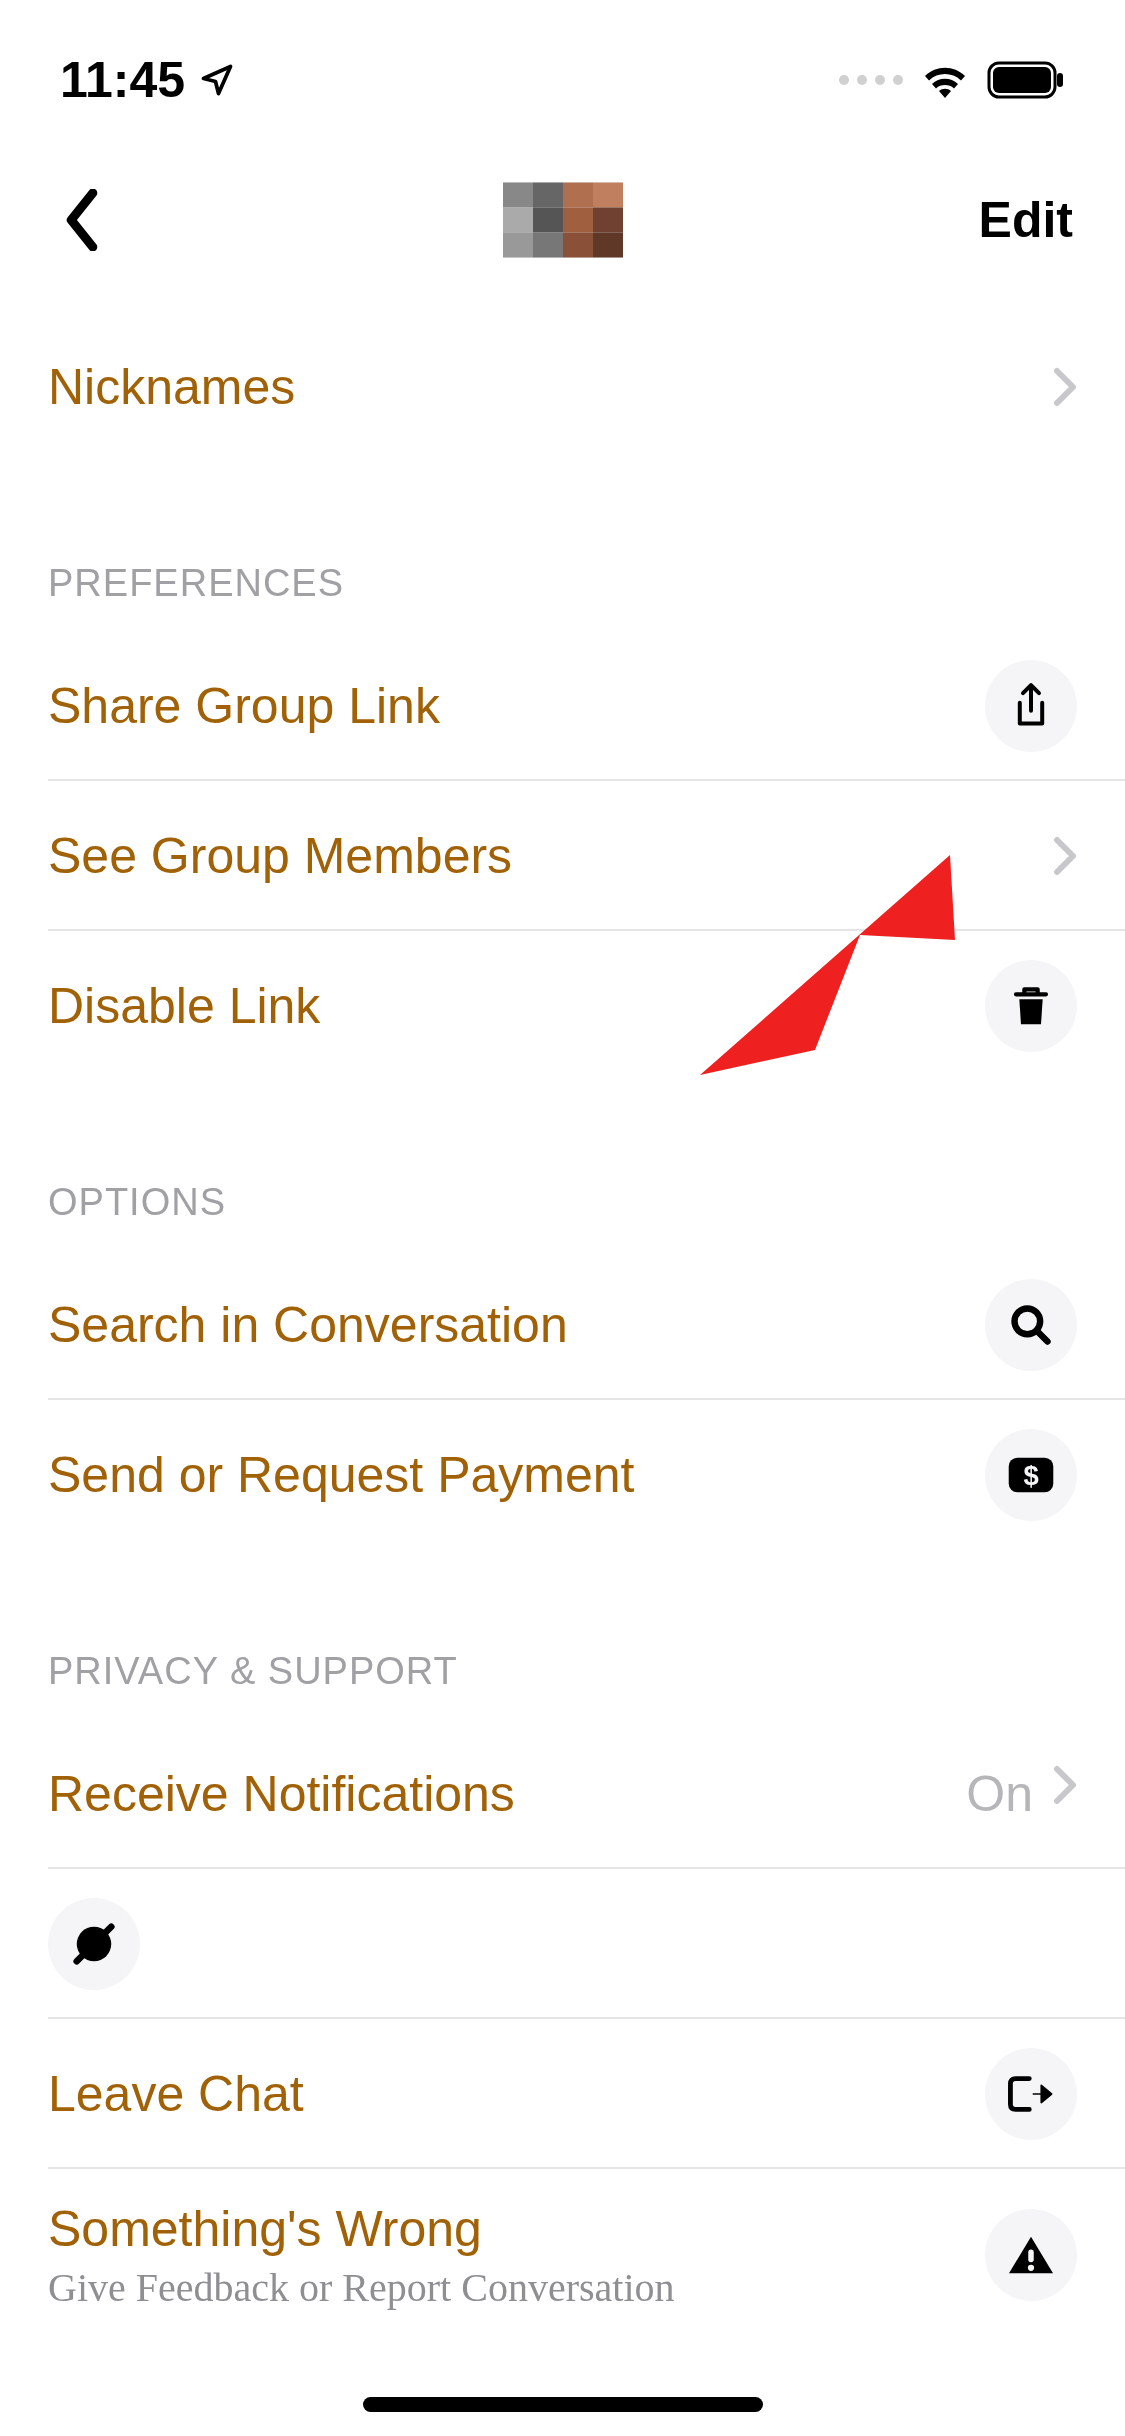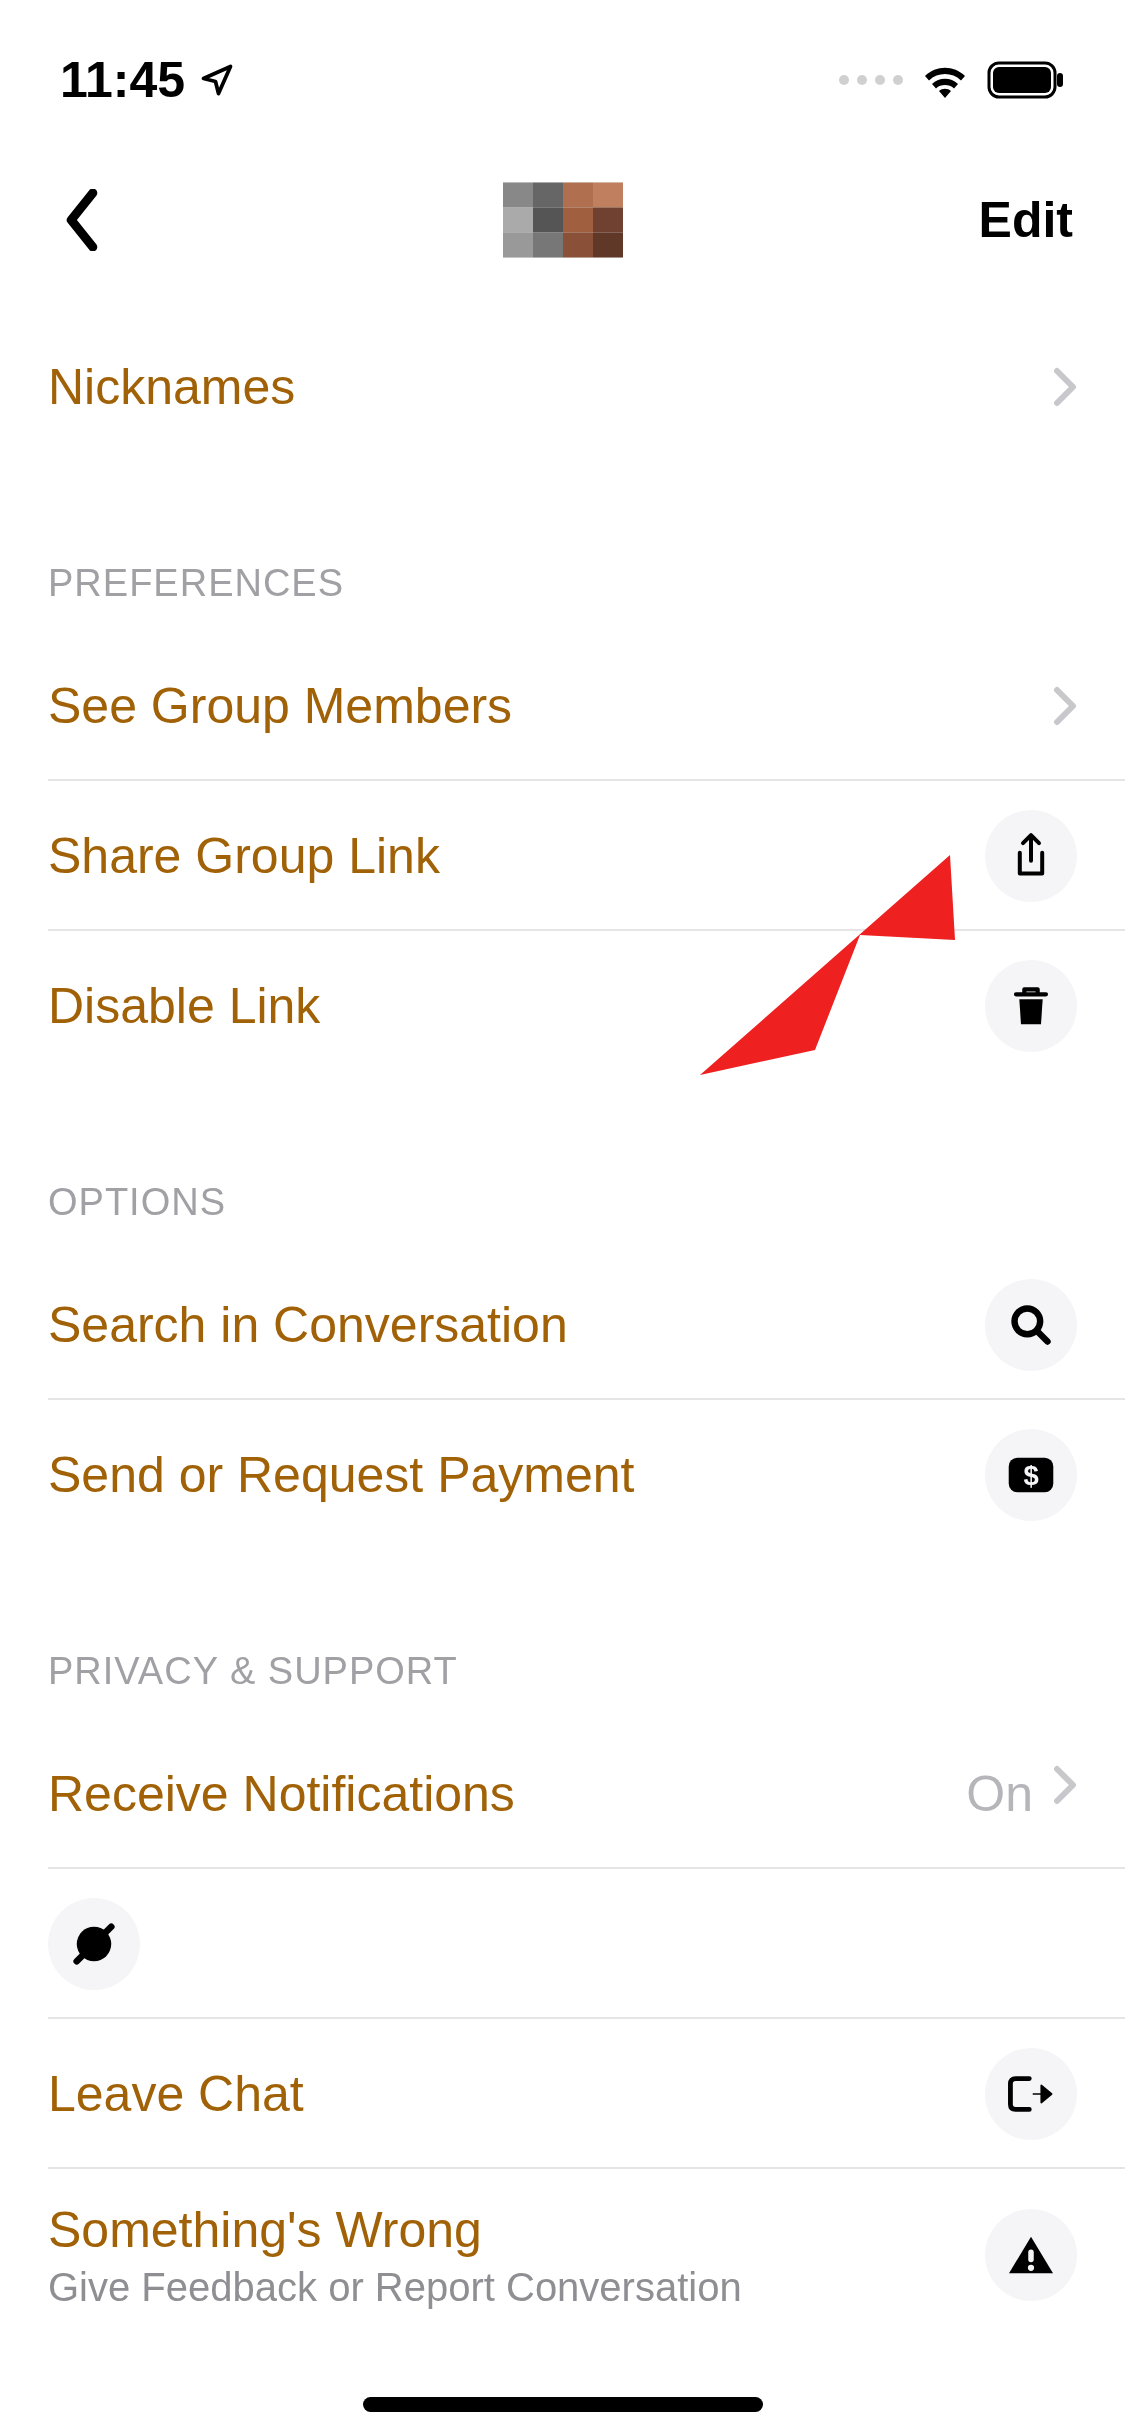--- a/index.html
+++ b/index.html
@@ -111,20 +111,21 @@
     }
     .row-label {
       font-size: 50px;
       font-weight: 400;
       color: #a16207;
     }
     .row-sub {
       font-size: 40px;
       color: #8e8e93;
       margin-top: 6px;
+      font-family: Liberation Serif, serif;
     }
     .row-text-wrap {
       display: flex;
       flex-direction: column;
     }
     .row-tall {
       min-height: 180px;
       padding-top: 12px;
       padding-bottom: 20px;
     }
@@ -243,34 +244,34 @@
   <div class="row">
     <span class="row-label">Nicknames</span>
     <svg class="chevron" viewBox="0 0 12 20">
       <path d="M2 2 L10 10 L2 18" stroke="#c7c7cc" stroke-width="3" fill="none" stroke-linecap="round" stroke-linejoin="round"></path>
     </svg>
   </div>
 
   <div class="section-header first">PREFERENCES</div>
 
   <div class="row row-border">
+    <span class="row-label">Share Group Link</span>
+    <div class="icon-circle">
+      <svg width="40" height="48" viewBox="0 0 24 30">
+        <path d="M12 2 L12 18 M12 2 L7 7 M12 2 L17 7" stroke="#000" stroke-width="2.5" fill="none" stroke-linecap="round" stroke-linejoin="round"></path>
+        <path d="M5 13 L5 26 L19 26 L19 13" stroke="#000" stroke-width="2.5" fill="none" stroke-linecap="round" stroke-linejoin="round"></path>
+      </svg>
+    </div>
+  </div>
+
+  <div class="row row-border">
     <span class="row-label">See Group Members</span>
     <svg class="chevron" viewBox="0 0 12 20">
       <path d="M2 2 L10 10 L2 18" stroke="#c7c7cc" stroke-width="3" fill="none" stroke-linecap="round" stroke-linejoin="round"></path>
     </svg>
-  </div>
-
-  <div class="row row-border">
-    <span class="row-label">Share Group Link</span>
-    <div class="icon-circle">
-      <svg width="40" height="48" viewBox="0 0 24 30">
-        <path d="M12 2 L12 18 M12 2 L7 7 M12 2 L17 7" stroke="#000" stroke-width="2.5" fill="none" stroke-linecap="round" stroke-linejoin="round"></path>
-        <path d="M5 13 L5 26 L19 26 L19 13" stroke="#000" stroke-width="2.5" fill="none" stroke-linecap="round" stroke-linejoin="round"></path>
-      </svg>
-    </div>
   </div>
 
   <div class="row">
     <span class="row-label">Disable Link</span>
     <div class="icon-circle">
       <svg width="40" height="44" viewBox="0 0 24 26">
         <path d="M3 6 L21 6 M8 6 L8 3 L16 3 L16 6" stroke="#000" stroke-width="2.5" fill="none" stroke-linecap="round" stroke-linejoin="round"></path>
         <path d="M5 9 L6 24 L18 24 L19 9 Z" fill="#000"></path>
       </svg>
     </div>

